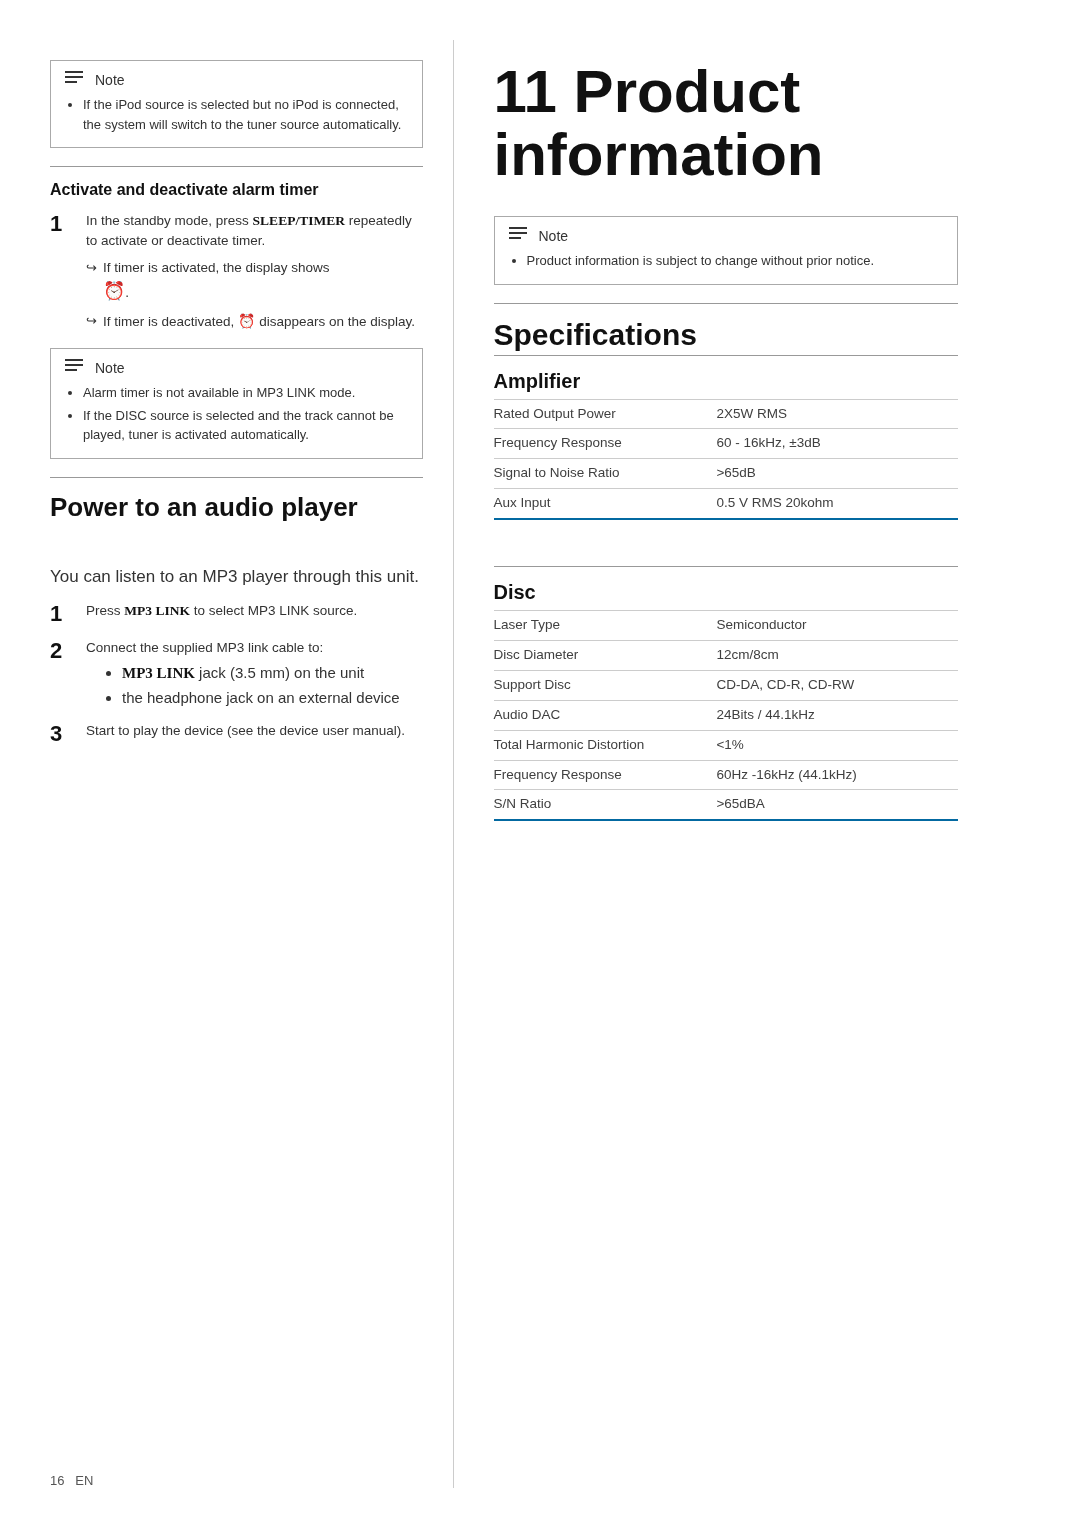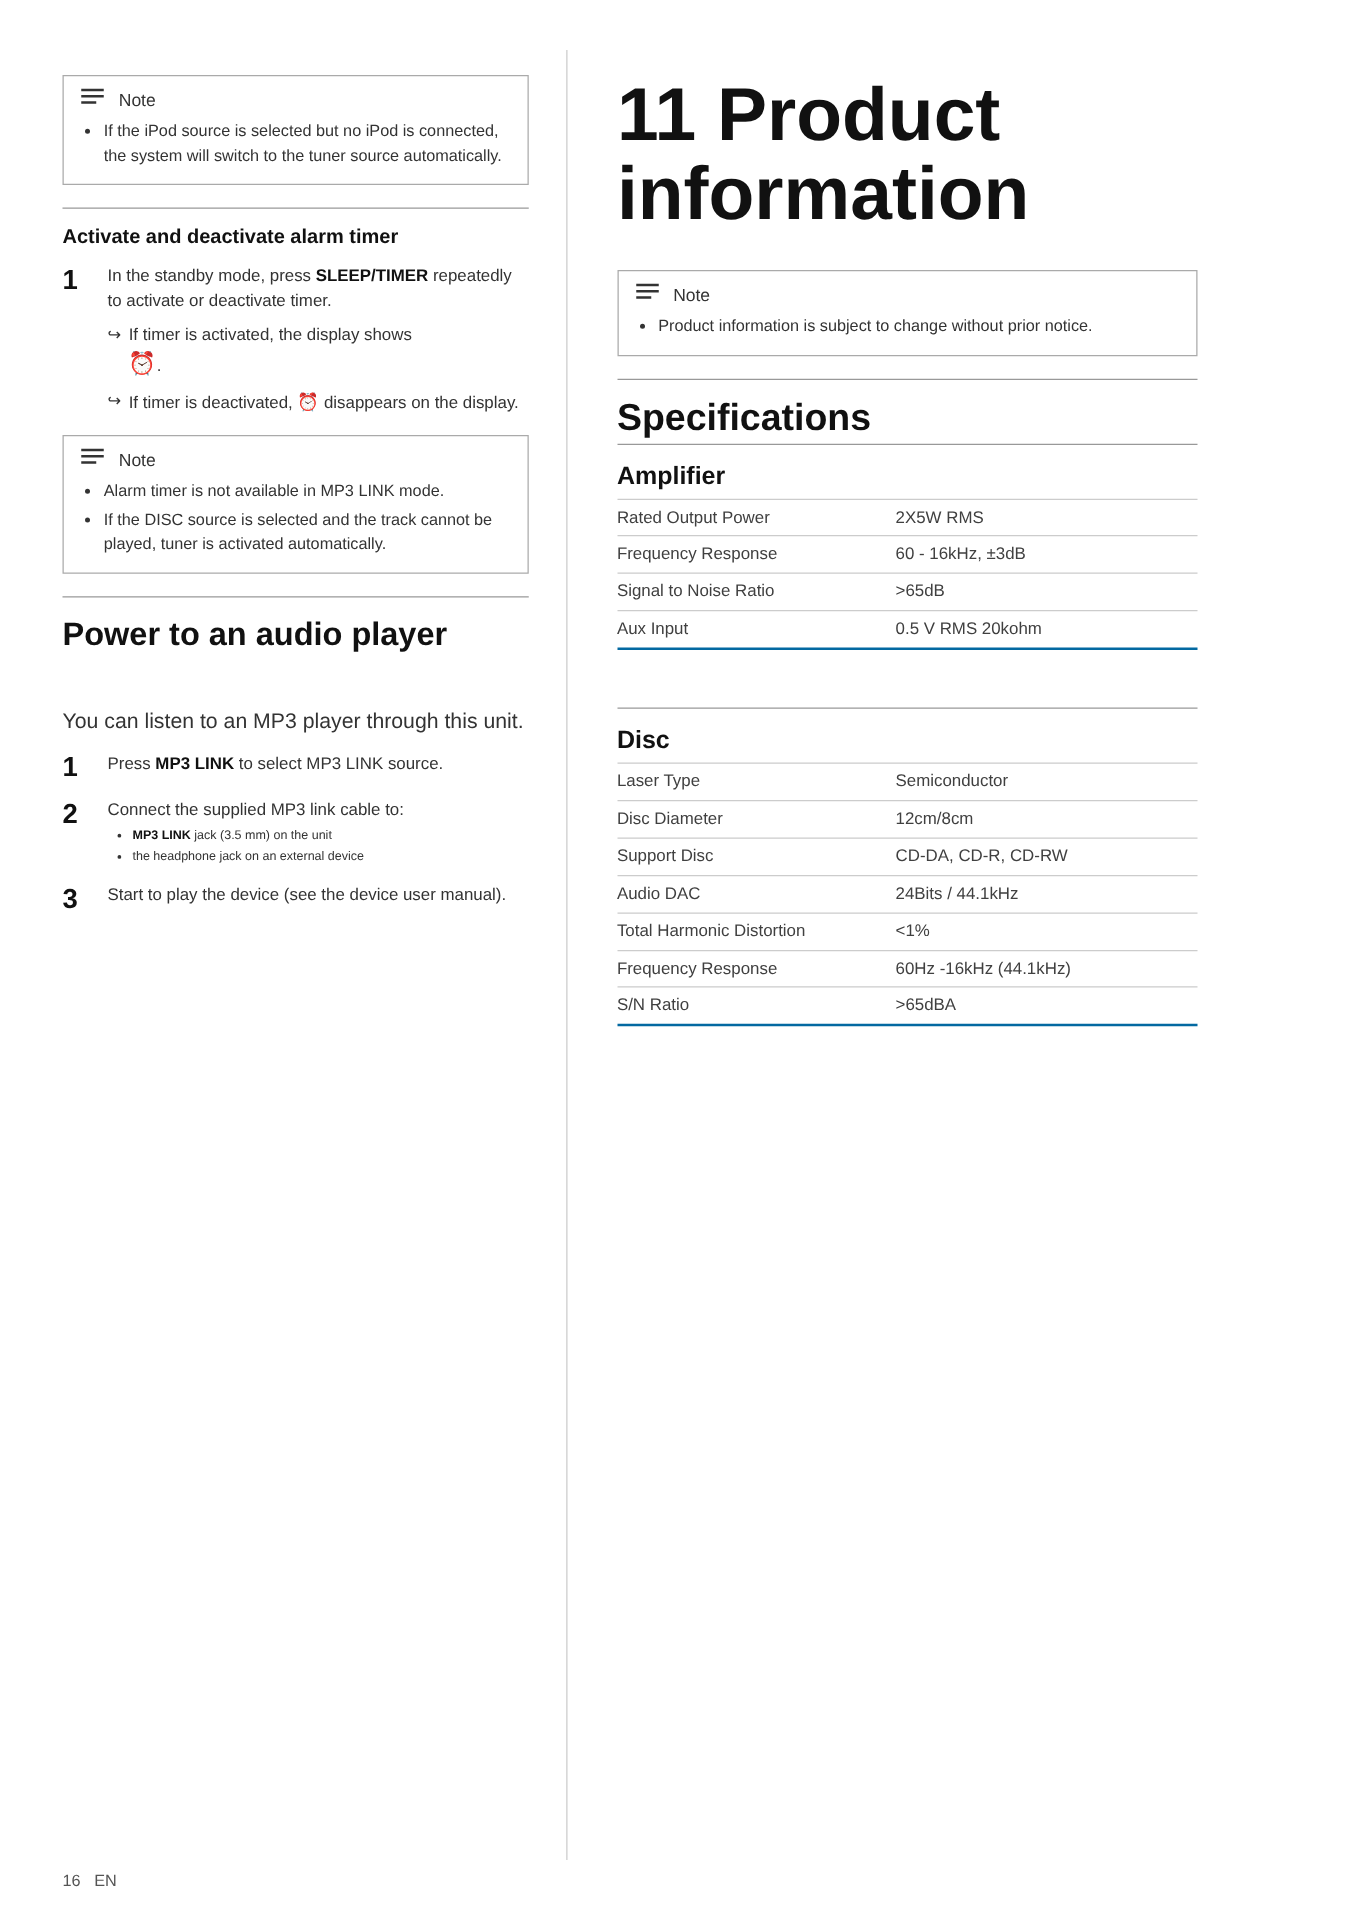--- a/index.html
+++ b/index.html
@@ -104,21 +104,21 @@
       color: #111;
       min-width: 28px;
       margin-right: 8px;
       line-height: 1.2;
     }
     .step-content {
       font-size: 13.5px;
       line-height: 1.5;
       color: #333;
     }
-    .step-content b { color: #111; }
+    .step-content b { color: #111; font-family: Liberation Serif, serif; }
 
     
     .arrow-list {
       list-style: none;
       padding-left: 0;
       margin-top: 6px;
     }
     .arrow-list li {
       display: flex;
       align-items: flex-start;
@@ -132,23 +132,24 @@
       flex-shrink: 0;
     }
 
     
     .bullet-list {
       list-style: disc;
       padding-left: 20px;
       margin-top: 4px;
     }
     .bullet-list li {
-      font-size: 10px;
+      font-size: 15px;
       margin-bottom: 3px;
       line-height: 1.4;
+      margin-left: 16px;
     }
 
     
     .spec-heading {
       font-size: 30px;
       font-weight: bold;
       color: #111;
       margin-bottom: 3px;
     }
 
@@ -180,21 +181,21 @@
       line-height: 1.4;
     }
     .spec-table td:first-child {
       width: 48%;
       padding-right: 10px;
     }
 
     
     .page-footer {
       position: absolute;
-      bottom: 16px;
+      bottom: 40px;
       left: 50px;
       font-size: 13px;
       color: #555;
     }
 
     
     .listen-heading {
       font-size: 26px;
       font-weight: bold;
       color: #111;

